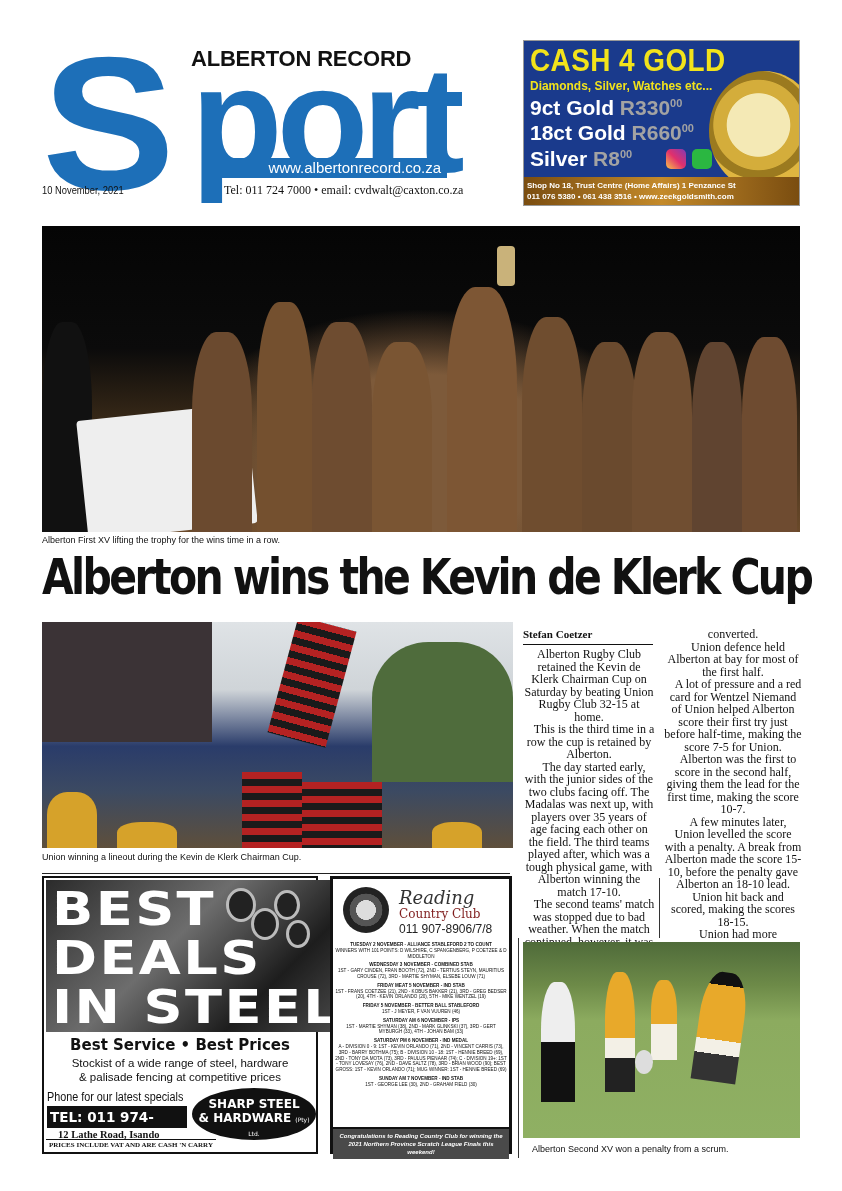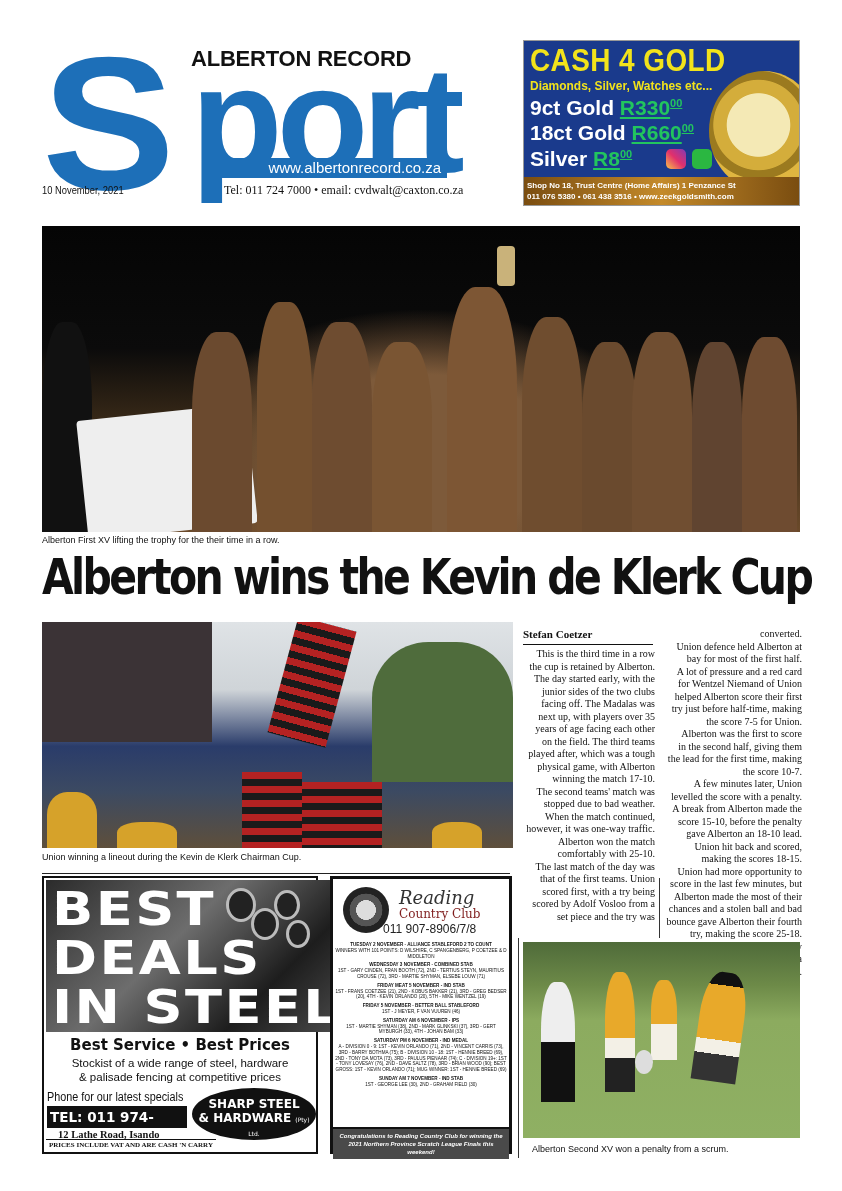--- a/index.html
+++ b/index.html
@@ -12,21 +12,21 @@
   .paper-name { left: 164px; top: 46px; font-family: "Liberation Sans", sans-serif; font-weight: 700; font-size: 22px; letter-spacing: -0.2px; color: #111; margin-left: 27px; }
   .web-bar { left: 217px; top: 158px; width: 230px; height: 20px; background: #1d6fb8; color: #fff; font-family: "Liberation Sans", sans-serif; font-size: 15px; text-align: right; padding-right: 6px; line-height: 20px; }
   .date { left: 42px; top: 184px; font-family: "Liberation Sans", sans-serif; font-size: 11px; transform: scaleX(0.85); transform-origin: left; }
   .contact { left: 224px; top: 183px; font-size: 12px; }
 
   
   .gold-ad { left: 523px; top: 40px; width: 277px; height: 166px; background: #1a3a8c; overflow: hidden; border: 1px solid #999; }
   .gold-title { position: absolute; left: 6px; top: 2px; font-family: "Liberation Sans", sans-serif; font-weight: 900; font-size: 31px; color: #f2e31b; letter-spacing: 0.5px; transform: scaleX(0.9); transform-origin: left; }
   .gold-sub { position: absolute; left: 6px; top: 37px; font-family: "Liberation Sans", sans-serif; font-weight: 700; font-size: 13px; color: #f2e31b; transform: scaleX(0.92); transform-origin: left; }
   .gold-line { position: absolute; left: 6px; font-family: "Liberation Sans", sans-serif; font-weight: 900; font-size: 21px; color: #fff; }
-  .gold-line .price { color: #22c55e; text-decoration: underline; }
+  .gold-line .price { color: #a3a3a3; }
   .gold-line sup { font-size: 11px; }
   .watch { position: absolute; right: -20px; top: 30px; width: 110px; height: 120px; border-radius: 50%; background: radial-gradient(circle at 45% 45%, #f4e9b5 0 35%, #d4ad3b 36% 50%, #9b7a1f 51% 60%, #e0b640 61%); }
   .ig { position: absolute; left: 142px; top: 108px; width: 20px; height: 20px; border-radius: 5px; background: linear-gradient(45deg,#f9c349,#e1306c,#833ab4); }
   .wa { position: absolute; left: 168px; top: 108px; width: 20px; height: 20px; border-radius: 5px; background: #2bb741; }
   .gold-foot { position: absolute; left: 0; bottom: 0; width: 100%; height: 28px; background: linear-gradient(90deg,#7a4d10,#c48a2a,#7a4d10); color: #fff; font-family: "Liberation Sans", sans-serif; font-weight: 700; font-size: 8px; padding: 3px 3px 0; line-height: 11px; }
 
   
   .photo1 { left: 42px; top: 226px; width: 758px; height: 306px; background:
       radial-gradient(ellipse at 50% 75%, #7d5a3a 0 25%, transparent 45%),
       linear-gradient(180deg, #050505 0%, #0b0b0b 40%, #3a2a18 65%, #6b4a2a 100%); overflow: hidden; }
@@ -35,21 +35,21 @@
 
   .headline { left: 42px; top: 552px; font-family: "DejaVu Sans", sans-serif; font-weight: 700; font-size: 50px; letter-spacing: -3.2px; transform: scaleX(0.82); transform-origin: left top; white-space: nowrap; line-height: 1; }
 
   .photo2 { left: 42px; top: 622px; width: 471px; height: 226px; overflow: hidden;
       background: linear-gradient(180deg, #dfe3e6 0%, #cfd4d8 30%, #2a3c6a 55%, #3c4a62 75%, #5e4f3b 100%); }
   .photo3 { left: 523px; top: 942px; width: 277px; height: 196px; overflow: hidden;
       background: linear-gradient(180deg, #4f6b3a 0%, #6d8a48 22%, #8cab5f 40%, #8fb063 100%); }
 
   
   .byline { left: 523px; top: 628px; font-weight: 700; font-size: 11px; width: 130px; border-bottom: 1px solid #111; padding-bottom: 4px; }
-  .col { font-size: 10px; line-height: 12.5px; text-align: right; }
+  .col { font-size: 12px; line-height: 12.5px; text-align: center; }
   .col p { text-indent: 0; }
   .col p + p { text-indent: 10px; }
   .col1 { left: 523px; top: 648px; width: 132px; }
   .col2 { left: 664px; top: 628px; width: 138px; }
   .vline { left: 659px; top: 878px; width: 1px; height: 60px; background: #333; }
   .vline2 { left: 518px; top: 938px; width: 1px; height: 220px; background: #333; }
 
   .hr { left: 42px; top: 873px; width: 468px; height: 1px; background: #222; }
 
   
@@ -67,21 +67,21 @@
   .steel-oval .l2 { font-size: 12px; }
   .steel-oval .l2 small { font-size: 6px; font-weight: 400; }
   .steel-prices { position: absolute; left: 2px; bottom: 2px; height: 11px; background: #fff; border-top: 1px solid #111; font-weight: 700; font-size: 7px; padding: 1px 3px; }
 
   
   .rcc-ad { left: 330px; top: 876px; width: 182px; height: 278px; background: #111; padding: 3px; }
   .rcc-inner { position: relative; background: #fff; height: 248px; }
   .rcc-logo { position: absolute; left: 10px; top: 8px; width: 46px; height: 46px; border-radius: 50%; background: radial-gradient(circle, #ddd 0 30%, #555 31% 50%, #222 51%); }
   .rcc-name1 { position: absolute; left: 66px; top: 8px; font-family: "DejaVu Serif", serif; font-style: italic; font-size: 18px; color: #333; }
   .rcc-name2 { position: absolute; left: 66px; top: 28px; font-family: "DejaVu Serif", serif; font-size: 12px; color: #7f1d1d; }
-  .rcc-phone { position: absolute; left: 50px; top: 43px; font-family: "Liberation Sans", sans-serif; font-size: 12px; color: #222; }
+  .rcc-phone { position: absolute; left: 66px; top: 43px; font-family: "Liberation Sans", sans-serif; font-size: 12px; color: #222; }
   .rcc-results { position: absolute; left: 2px; top: 60px; width: 172px; text-align: center; font-family: "Liberation Sans", sans-serif; font-size: 4.6px; line-height: 5.8px; color: #111; }
   .rcc-results .h { font-weight: 700; margin-top: 3px; }
   .rcc-congrats { background: #4a4a4a; color: #fff; text-align: center; font-family: "Liberation Sans", sans-serif; font-style: italic; font-weight: 700; font-size: 6px; line-height: 8px; padding: 3px 2px; margin-top: 2px; }
   .rcc-web { text-align: center; color: #fff; font-family: "DejaVu Sans", sans-serif; font-weight: 700; font-size: 15px; padding-top: 8px; }
 </style>
 </head>
 <body>
 
 <div class="abs big-s">S</div>
 <div class="abs port">port</div>
@@ -119,39 +119,40 @@
   <div class="player" style="left:270px;width:60px;height:210px;background:#6e4c30"></div>
   <div class="player" style="left:330px;width:60px;height:190px;background:#7a5533"></div>
   <div class="player" style="left:405px;width:70px;height:245px;background:#7d5634"></div>
   <div class="player" style="left:480px;width:60px;height:215px;background:#6f4d2f"></div>
   <div class="player" style="left:540px;width:55px;height:190px;background:#6a4a2e"></div>
   <div class="player" style="left:590px;width:60px;height:200px;background:#704e31"></div>
   <div class="player" style="left:650px;width:50px;height:190px;background:#604430"></div>
   <div class="player" style="left:700px;width:55px;height:195px;background:#6e4b30"></div>
   <div class="player" style="left:455px;top:20px;width:18px;height:40px;background:#c9b27a;border-radius:4px"></div>
 </div>
-<div class="abs caption" style="left:42px;top:535px">Alberton First XV lifting the trophy for the their time in a row.</div>
+<div class="abs caption" style="left:42px;top:535px">Alberton First XV lifting the trophy for the wins time in a row.</div>
 
 <div class="abs headline">Alberton wins the Kevin de Klerk Cup</div>
 
 <div class="abs photo2">
   <div style="position:absolute;left:0;top:0;width:170px;height:120px;background:#3b3336"></div>
   <div style="position:absolute;left:330px;top:20px;width:141px;height:140px;background:#4f6c3c;border-radius:40% 40% 0 0"></div>
   <div style="position:absolute;left:240px;top:0;width:60px;height:120px;background:repeating-linear-gradient(180deg,#b42222 0 7px,#1a1a1a 7px 14px);transform:rotate(15deg)"></div>
   <div style="position:absolute;left:200px;top:150px;width:60px;height:76px;background:repeating-linear-gradient(180deg,#b42222 0 7px,#1a1a1a 7px 14px)"></div>
   <div style="position:absolute;left:260px;top:160px;width:80px;height:66px;background:repeating-linear-gradient(180deg,#b42222 0 7px,#1a1a1a 7px 14px)"></div>
   <div style="position:absolute;left:5px;top:170px;width:50px;height:56px;background:#d6a22a;border-radius:40% 40% 0 0"></div>
   <div style="position:absolute;left:75px;top:200px;width:60px;height:26px;background:#d6a22a;border-radius:40% 40% 0 0"></div>
   <div style="position:absolute;left:390px;top:200px;width:50px;height:26px;background:#d6a22a;border-radius:40% 40% 0 0"></div>
 </div>
 <div class="abs caption" style="left:42px;top:852px">Union winning a lineout during the Kevin de Klerk Chairman Cup.</div>
 <div class="abs hr"></div>
 
 <div class="abs byline">Stefan Coetzer</div>
 <div class="abs col col1">
+  <p>Alberton Rugby Club retained the Kevin de Klerk Chairman Cup on Saturday by beating Union Rugby Club 32-15 at home.</p>
   <p>This is the third time in a row the cup is retained by Alberton.</p>
   <p>The day started early, with the junior sides of the two clubs facing off. The Madalas was next up, with players over 35 years of age facing each other on the field. The third teams played after, which was a tough physical game, with Alberton winning the match 17-10.</p>
   <p>The second teams' match was stopped due to bad weather. When the match continued, however, it was one-way traffic. Alberton won the match comfortably with 25-10.</p>
   <p>The last match of the day was that of the first teams. Union scored first, with a try being scored by Adolf Vosloo from a set piece and the try was</p>
 </div>
 <div class="abs col col2">
   <p>converted.</p>
   <p>Union defence held Alberton at bay for most of the first half.</p>
   <p>A lot of pressure and a red card for Wentzel Niemand of Union helped Alberton score their first try just before half-time, making the score 7-5 for Union.</p>
   <p>Alberton was the first to score in the second half, giving them the lead for the first time, making the score 10-7.</p>

